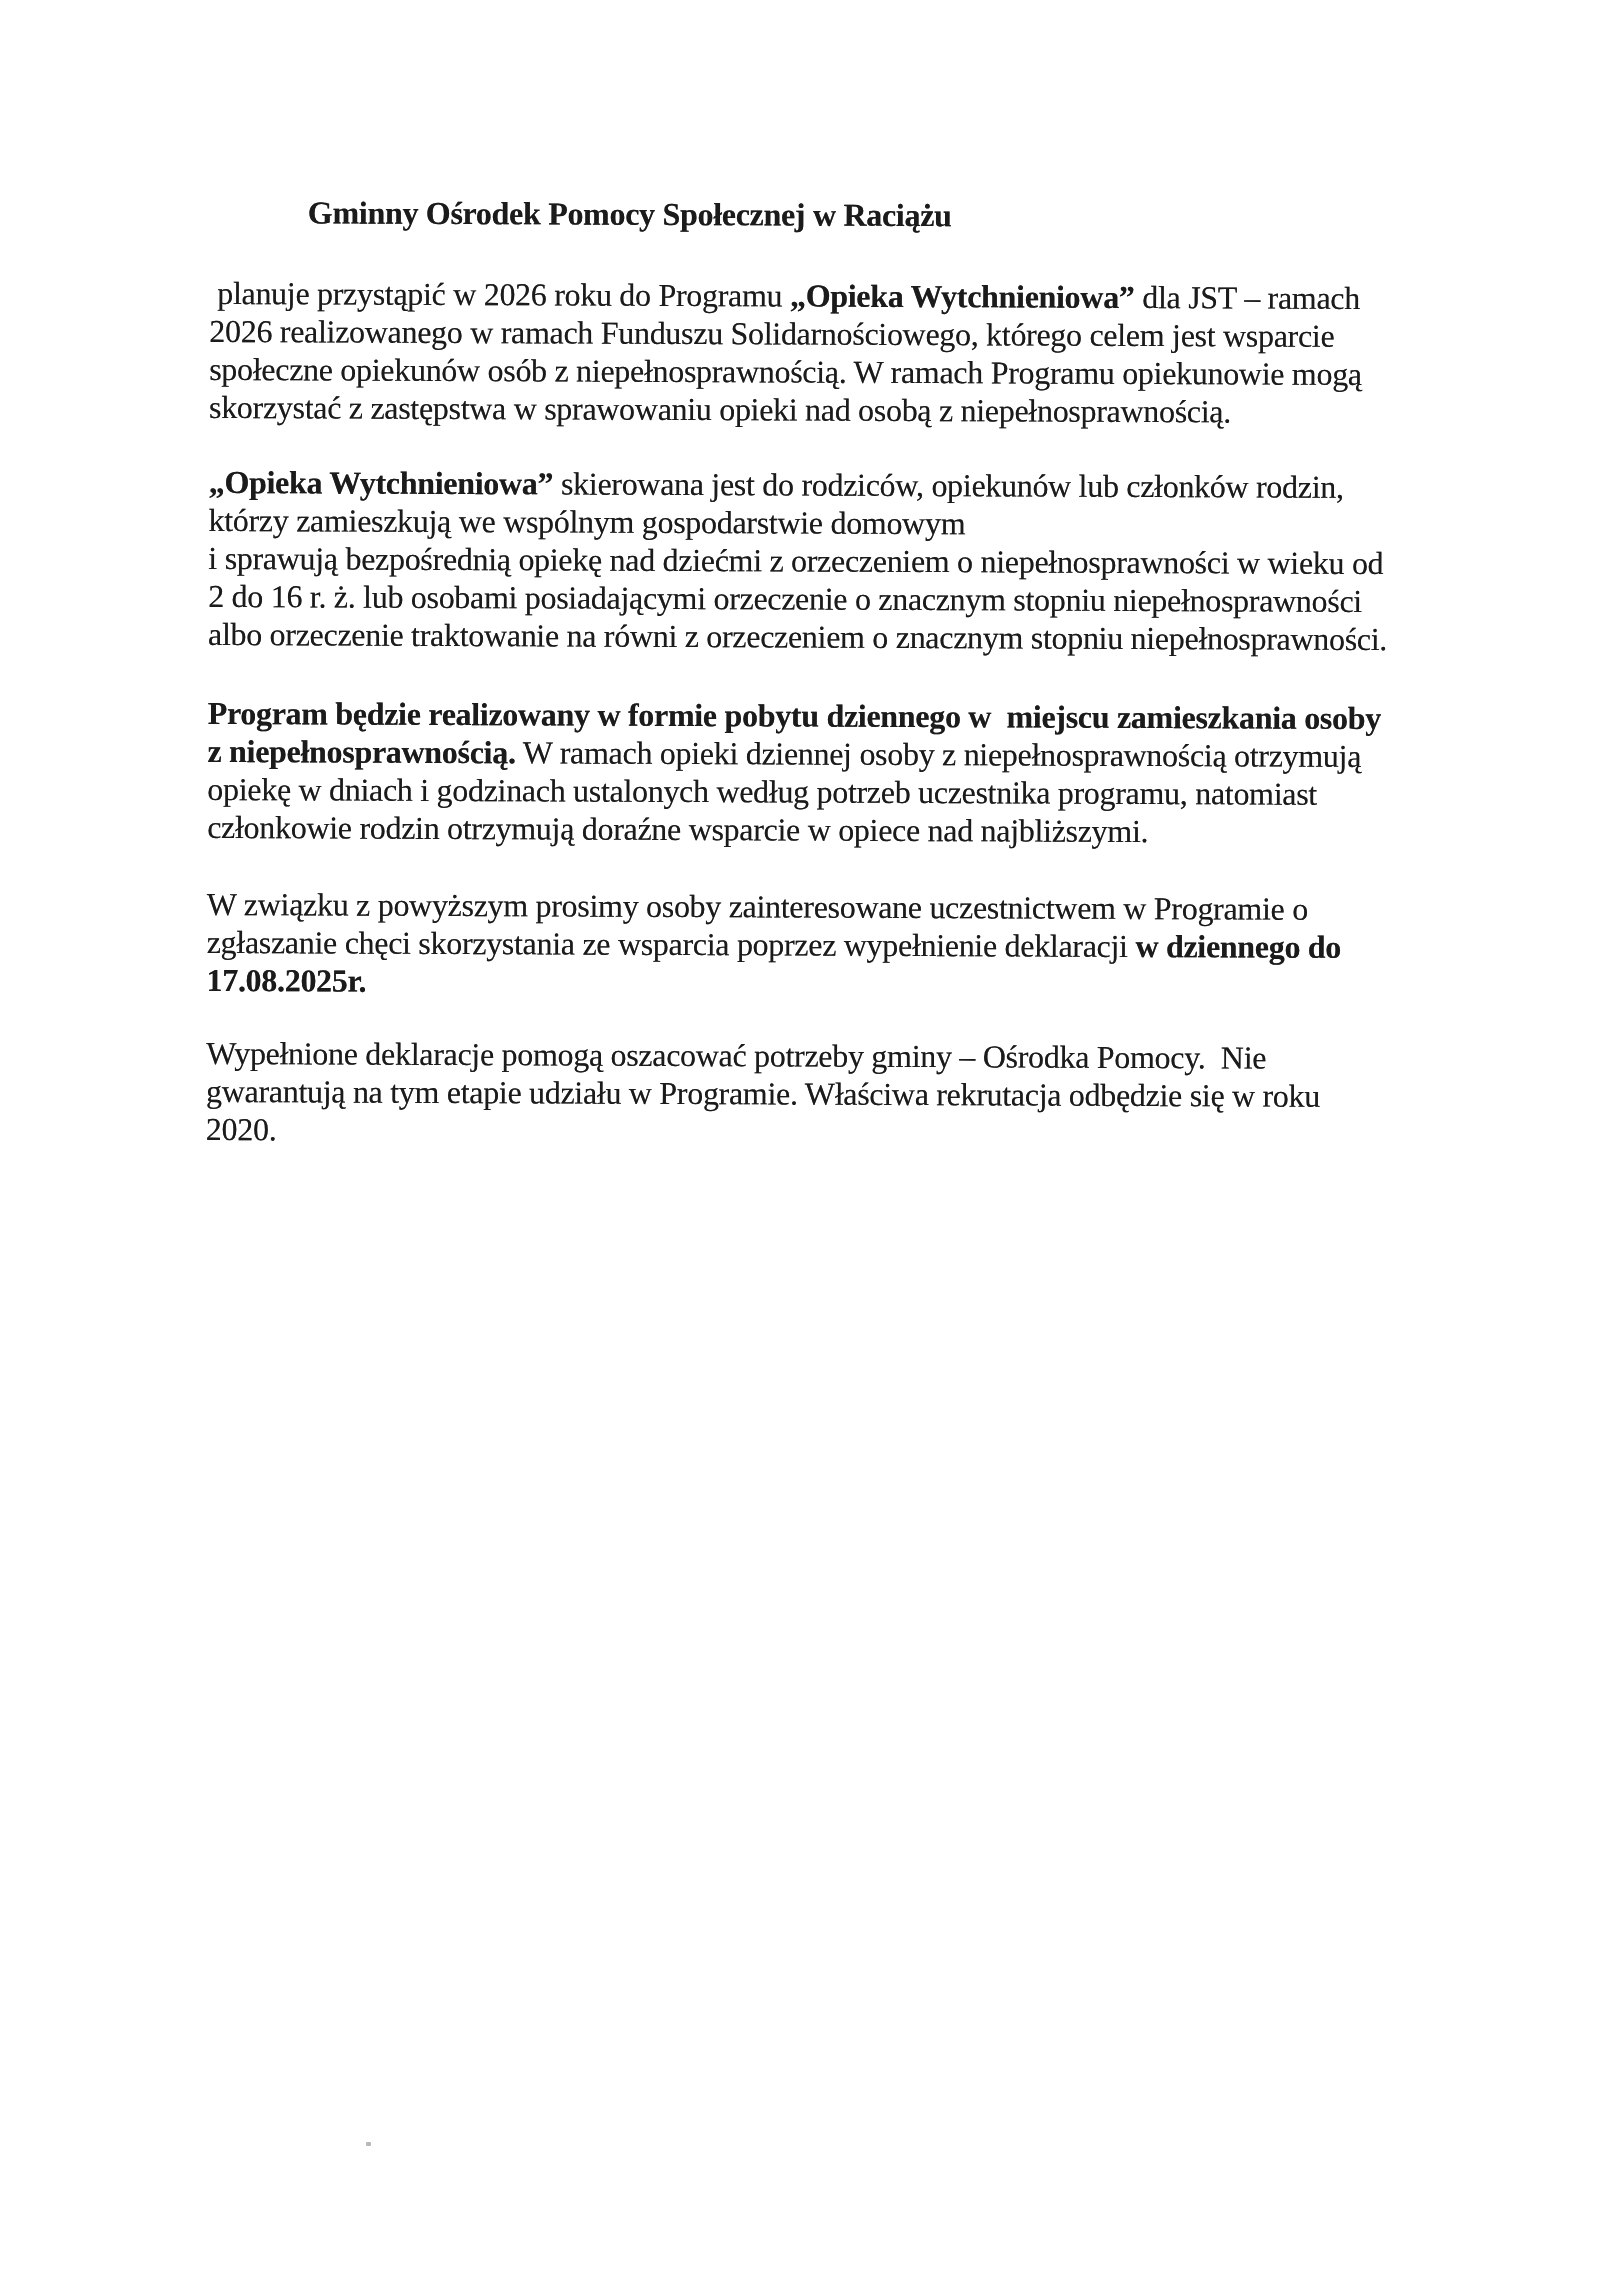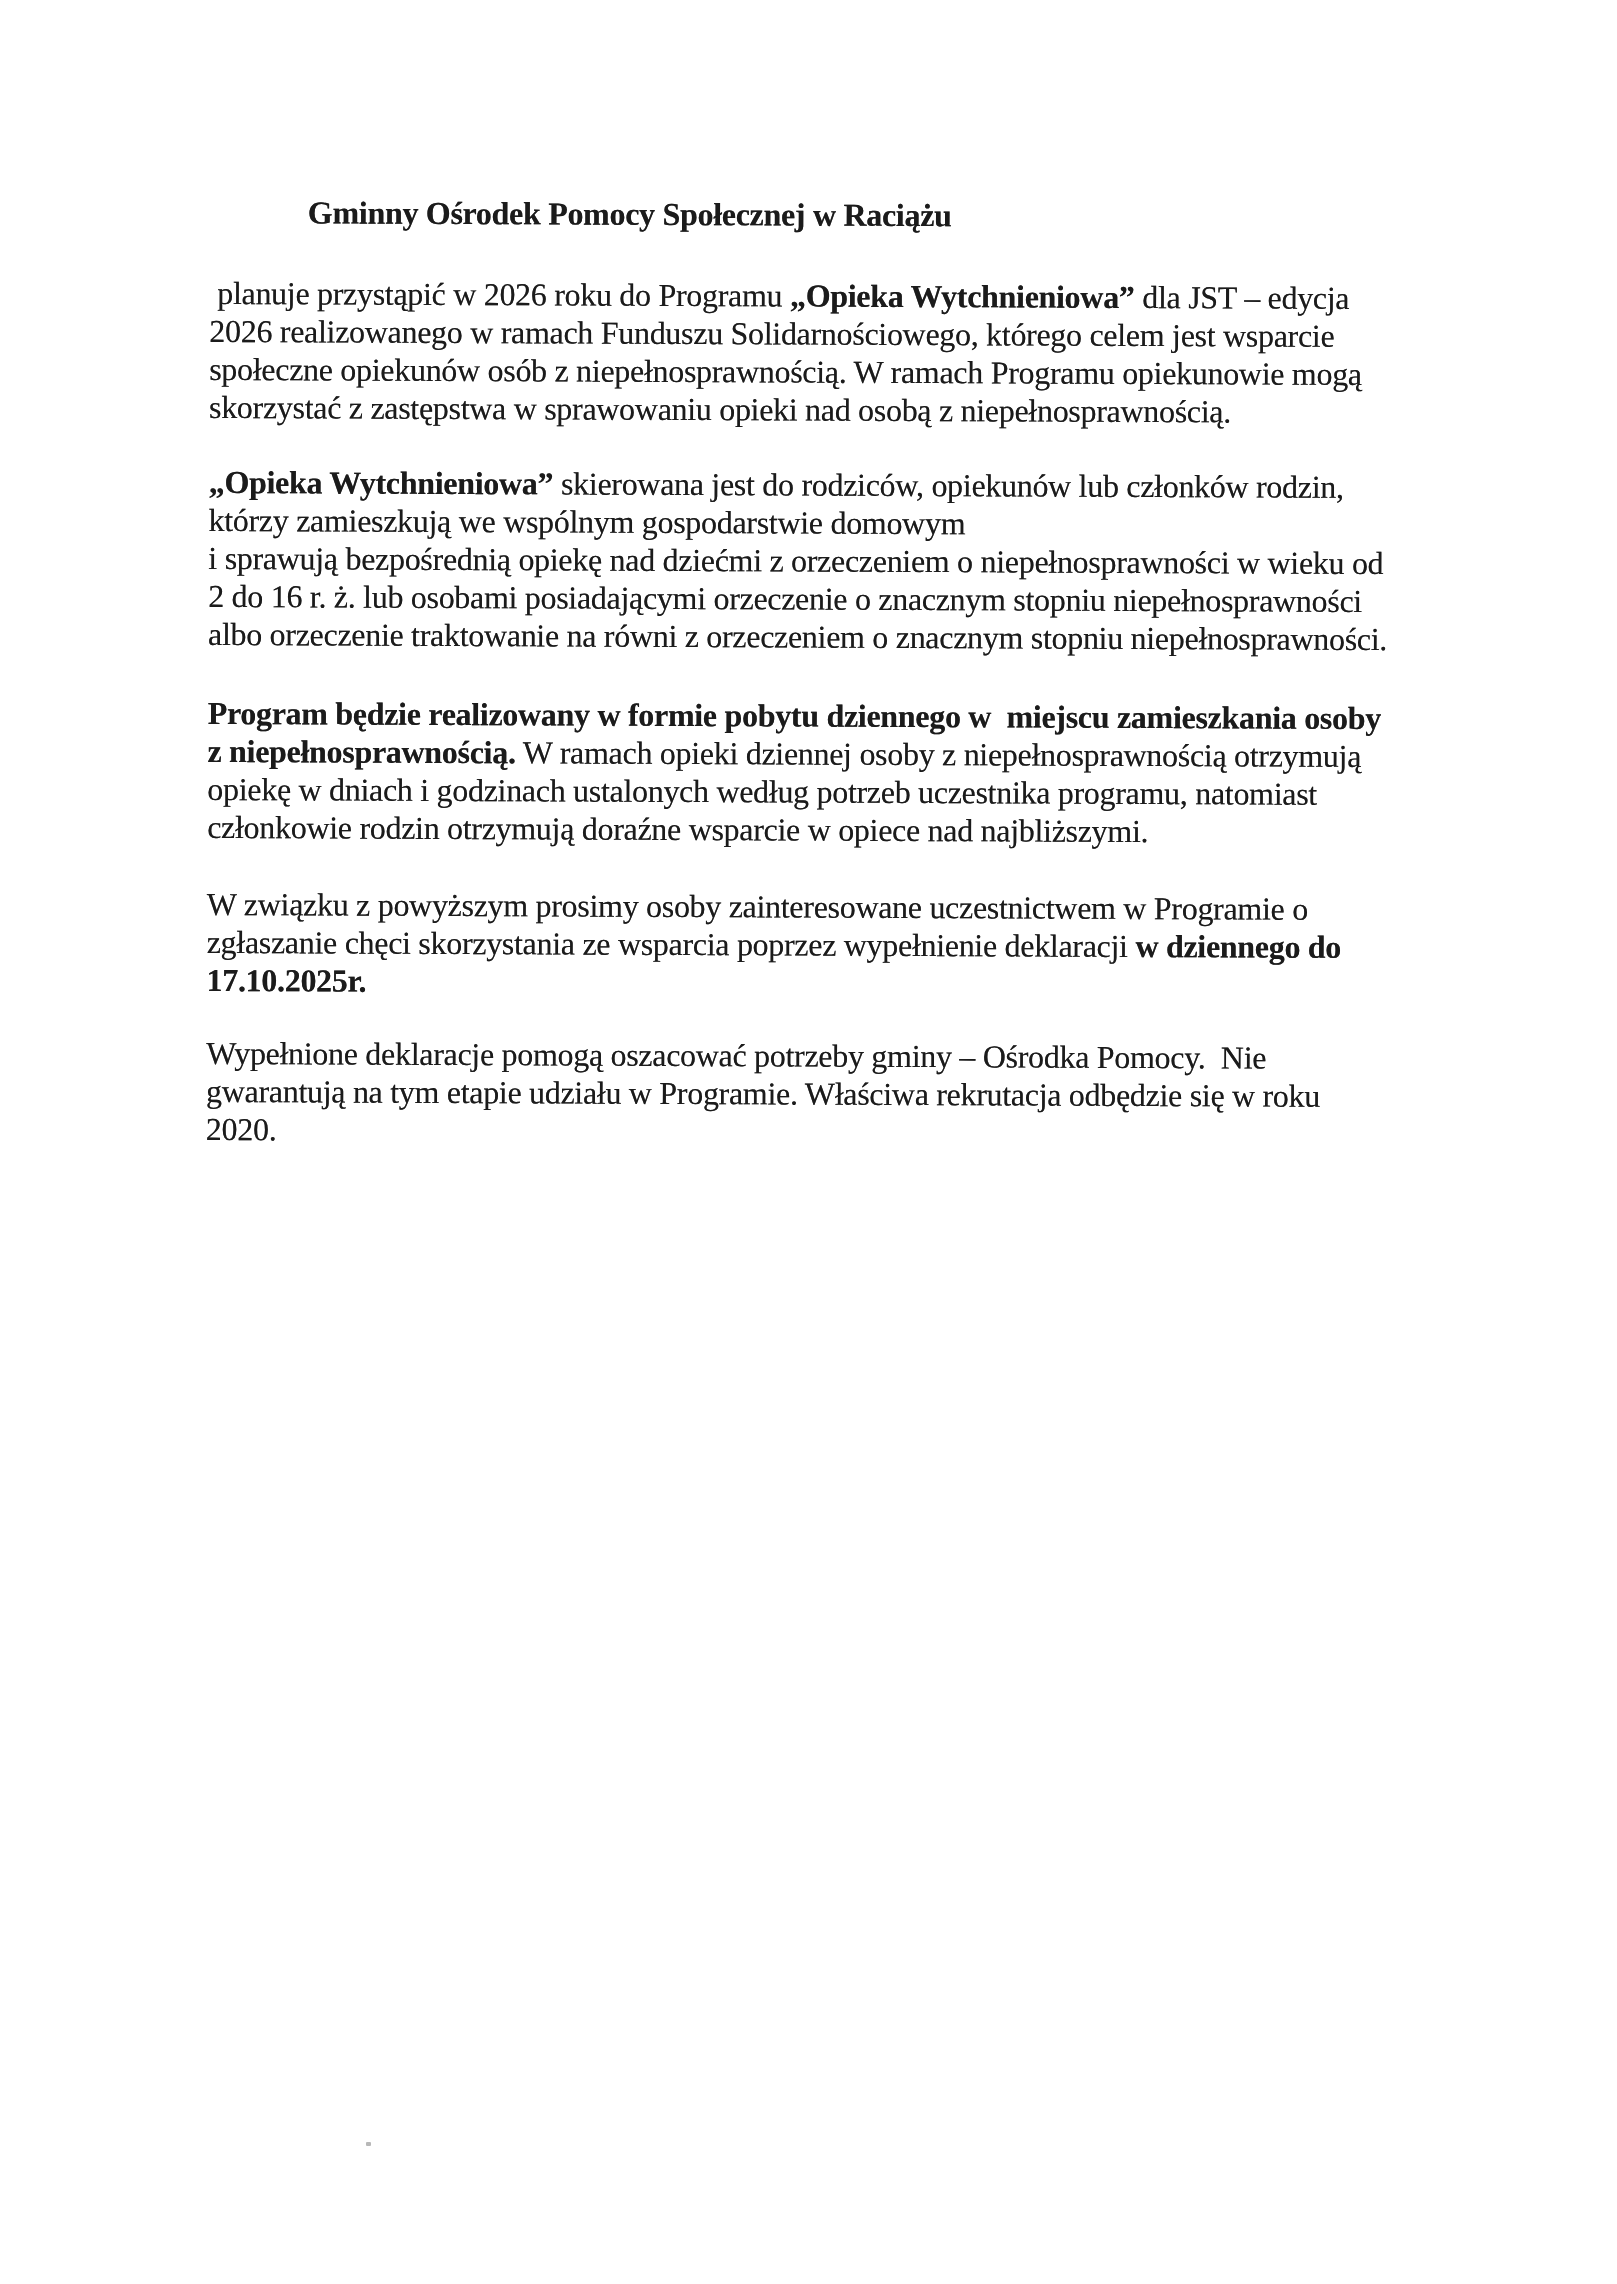--- a/index.html
+++ b/index.html
@@ -55,42 +55,42 @@
   }
 </style>
 </head>
 <body>
 
 <div class="page" data-name="scanned-document-page">
   <div class="content" data-name="document-content">
     <div class="doc-title" data-name="document-title">Gminny Ośrodek Pomocy Społecznej w Raciążu</div>
     <div data-name="document-body">
         <div class="para" data-name="paragraph">
-          <div class="line" data-name="text-line"><span class="run" data-name="text-run"> planuje przystąpić w 2026 roku do Programu </span><span class="run bold" data-name="bold-text-run">„Opieka Wytchnieniowa”</span><span class="run" data-name="text-run"> dla JST – edycja</span></div>
+          <div class="line" data-name="text-line"><span class="run" data-name="text-run"> planuje przystąpić w 2026 roku do Programu </span><span class="run bold" data-name="bold-text-run">„Opieka Wytchnieniowa”</span><span class="run" data-name="text-run"> dla JST – ramach</span></div>
           <div class="line" data-name="text-line"><span class="run" data-name="text-run">2026 realizowanego w ramach Funduszu Solidarnościowego, którego celem jest wsparcie</span></div>
           <div class="line" data-name="text-line"><span class="run" data-name="text-run">społeczne opiekunów osób z niepełnosprawnością. W ramach Programu opiekunowie mogą</span></div>
           <div class="line" data-name="text-line"><span class="run" data-name="text-run">skorzystać z zastępstwa w sprawowaniu opieki nad osobą z niepełnosprawnością.</span></div>
         </div>
         <div class="para" data-name="paragraph">
           <div class="line" data-name="text-line"><span class="run bold" data-name="bold-text-run">„Opieka Wytchnieniowa”</span><span class="run" data-name="text-run"> skierowana jest do rodziców, opiekunów lub członków rodzin,</span></div>
           <div class="line" data-name="text-line"><span class="run" data-name="text-run">którzy zamieszkują we wspólnym gospodarstwie domowym</span></div>
           <div class="line" data-name="text-line"><span class="run" data-name="text-run">i sprawują bezpośrednią opiekę nad dziećmi z orzeczeniem o niepełnosprawności w wieku od</span></div>
           <div class="line" data-name="text-line"><span class="run" data-name="text-run">2 do 16 r. ż. lub osobami posiadającymi orzeczenie o znacznym stopniu niepełnosprawności</span></div>
           <div class="line" data-name="text-line"><span class="run" data-name="text-run">albo orzeczenie traktowanie na równi z orzeczeniem o znacznym stopniu niepełnosprawności.</span></div>
         </div>
         <div class="para" data-name="paragraph">
           <div class="line" data-name="text-line"><span class="run bold" data-name="bold-text-run">Program będzie realizowany w formie pobytu dziennego w  miejscu zamieszkania osoby</span></div>
           <div class="line" data-name="text-line"><span class="run bold" data-name="bold-text-run">z niepełnosprawnością.</span><span class="run" data-name="text-run"> W ramach opieki dziennej osoby z niepełnosprawnością otrzymują</span></div>
           <div class="line" data-name="text-line"><span class="run" data-name="text-run">opiekę w dniach i godzinach ustalonych według potrzeb uczestnika programu, natomiast</span></div>
           <div class="line" data-name="text-line"><span class="run" data-name="text-run">członkowie rodzin otrzymują doraźne wsparcie w opiece nad najbliższymi.</span></div>
         </div>
         <div class="para" data-name="paragraph">
           <div class="line" data-name="text-line"><span class="run" data-name="text-run">W związku z powyższym prosimy osoby zainteresowane uczestnictwem w Programie o</span></div>
           <div class="line" data-name="text-line"><span class="run" data-name="text-run">zgłaszanie chęci skorzystania ze wsparcia poprzez wypełnienie deklaracji </span><span class="run bold" data-name="bold-text-run">w dziennego do</span></div>
-          <div class="line" data-name="text-line"><span class="run bold" data-name="bold-text-run">17.10.2025r.</span></div>
+          <div class="line" data-name="text-line"><span class="run bold" data-name="bold-text-run">17.08.2025r.</span></div>
         </div>
         <div class="para" data-name="paragraph">
           <div class="line" data-name="text-line"><span class="run" data-name="text-run">Wypełnione deklaracje pomogą oszacować potrzeby gminy – Ośrodka Pomocy.  Nie</span></div>
           <div class="line" data-name="text-line"><span class="run" data-name="text-run">gwarantują na tym etapie udziału w Programie. Właściwa rekrutacja odbędzie się w roku</span></div>
           <div class="line" data-name="text-line"><span class="run" data-name="text-run">2020.</span></div>
         </div>
       </div>
   </div>
   <div class="speck" data-name="scan-artifact-speck"></div>
 </div>

